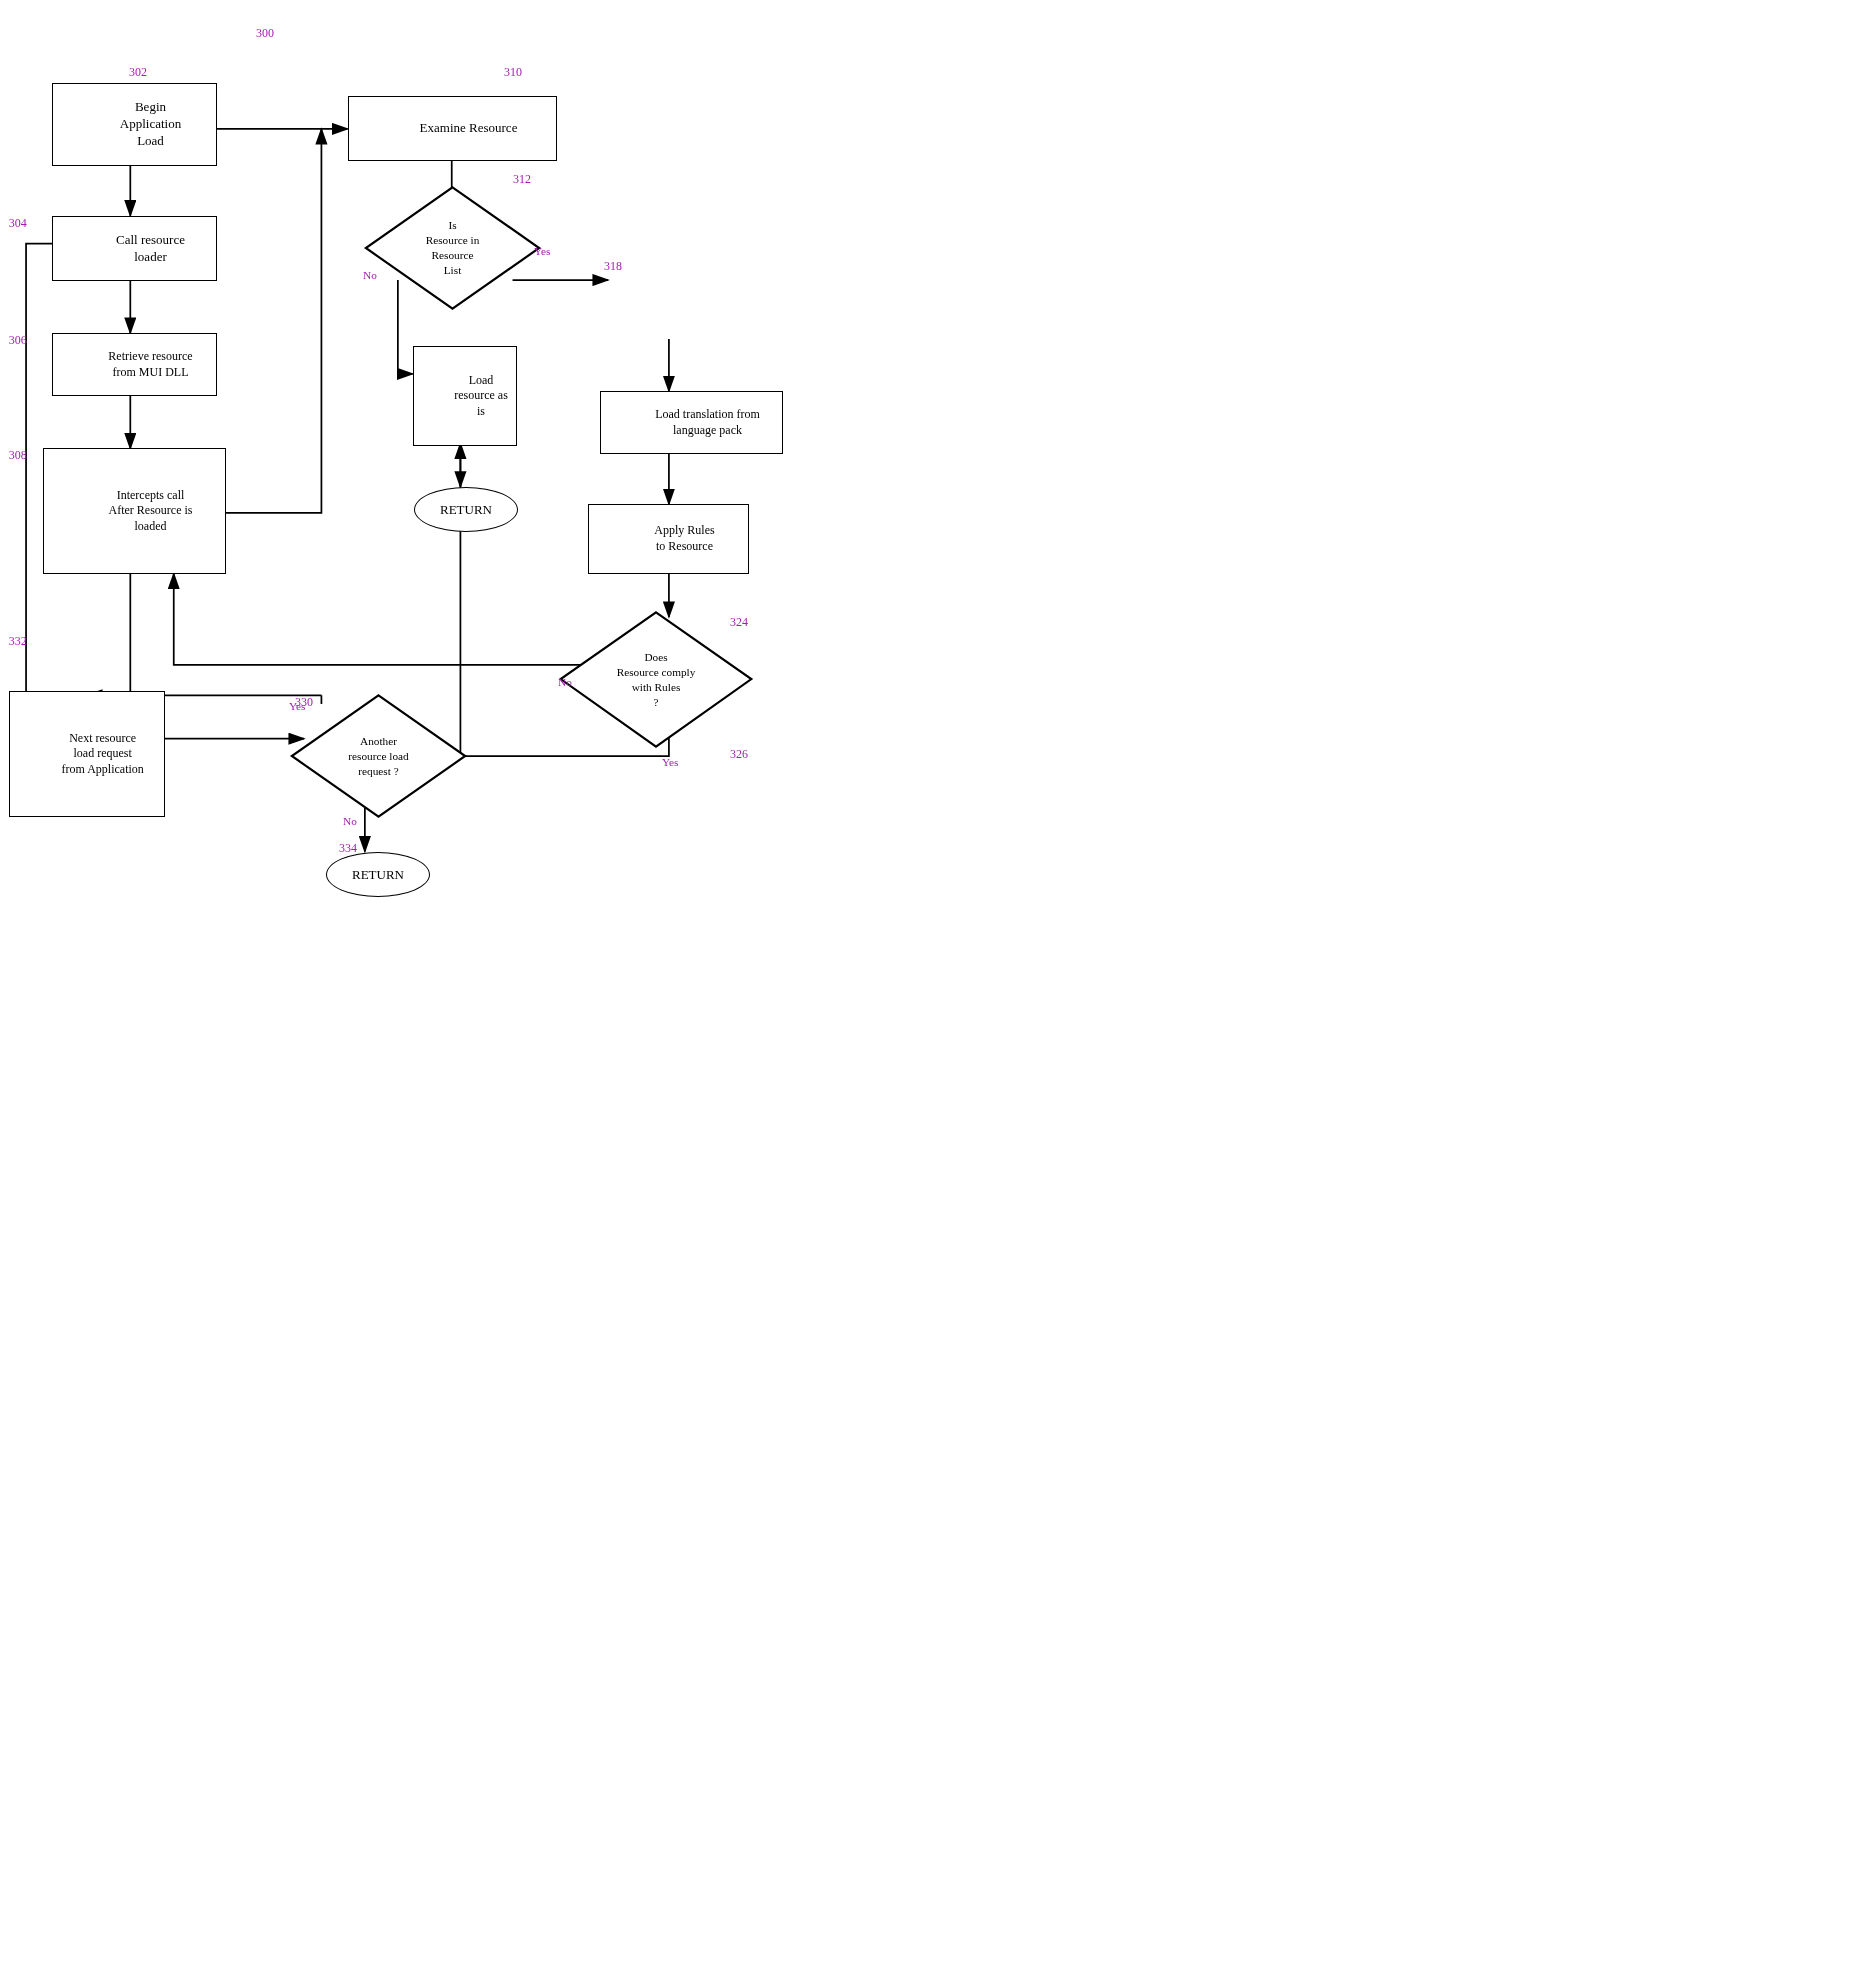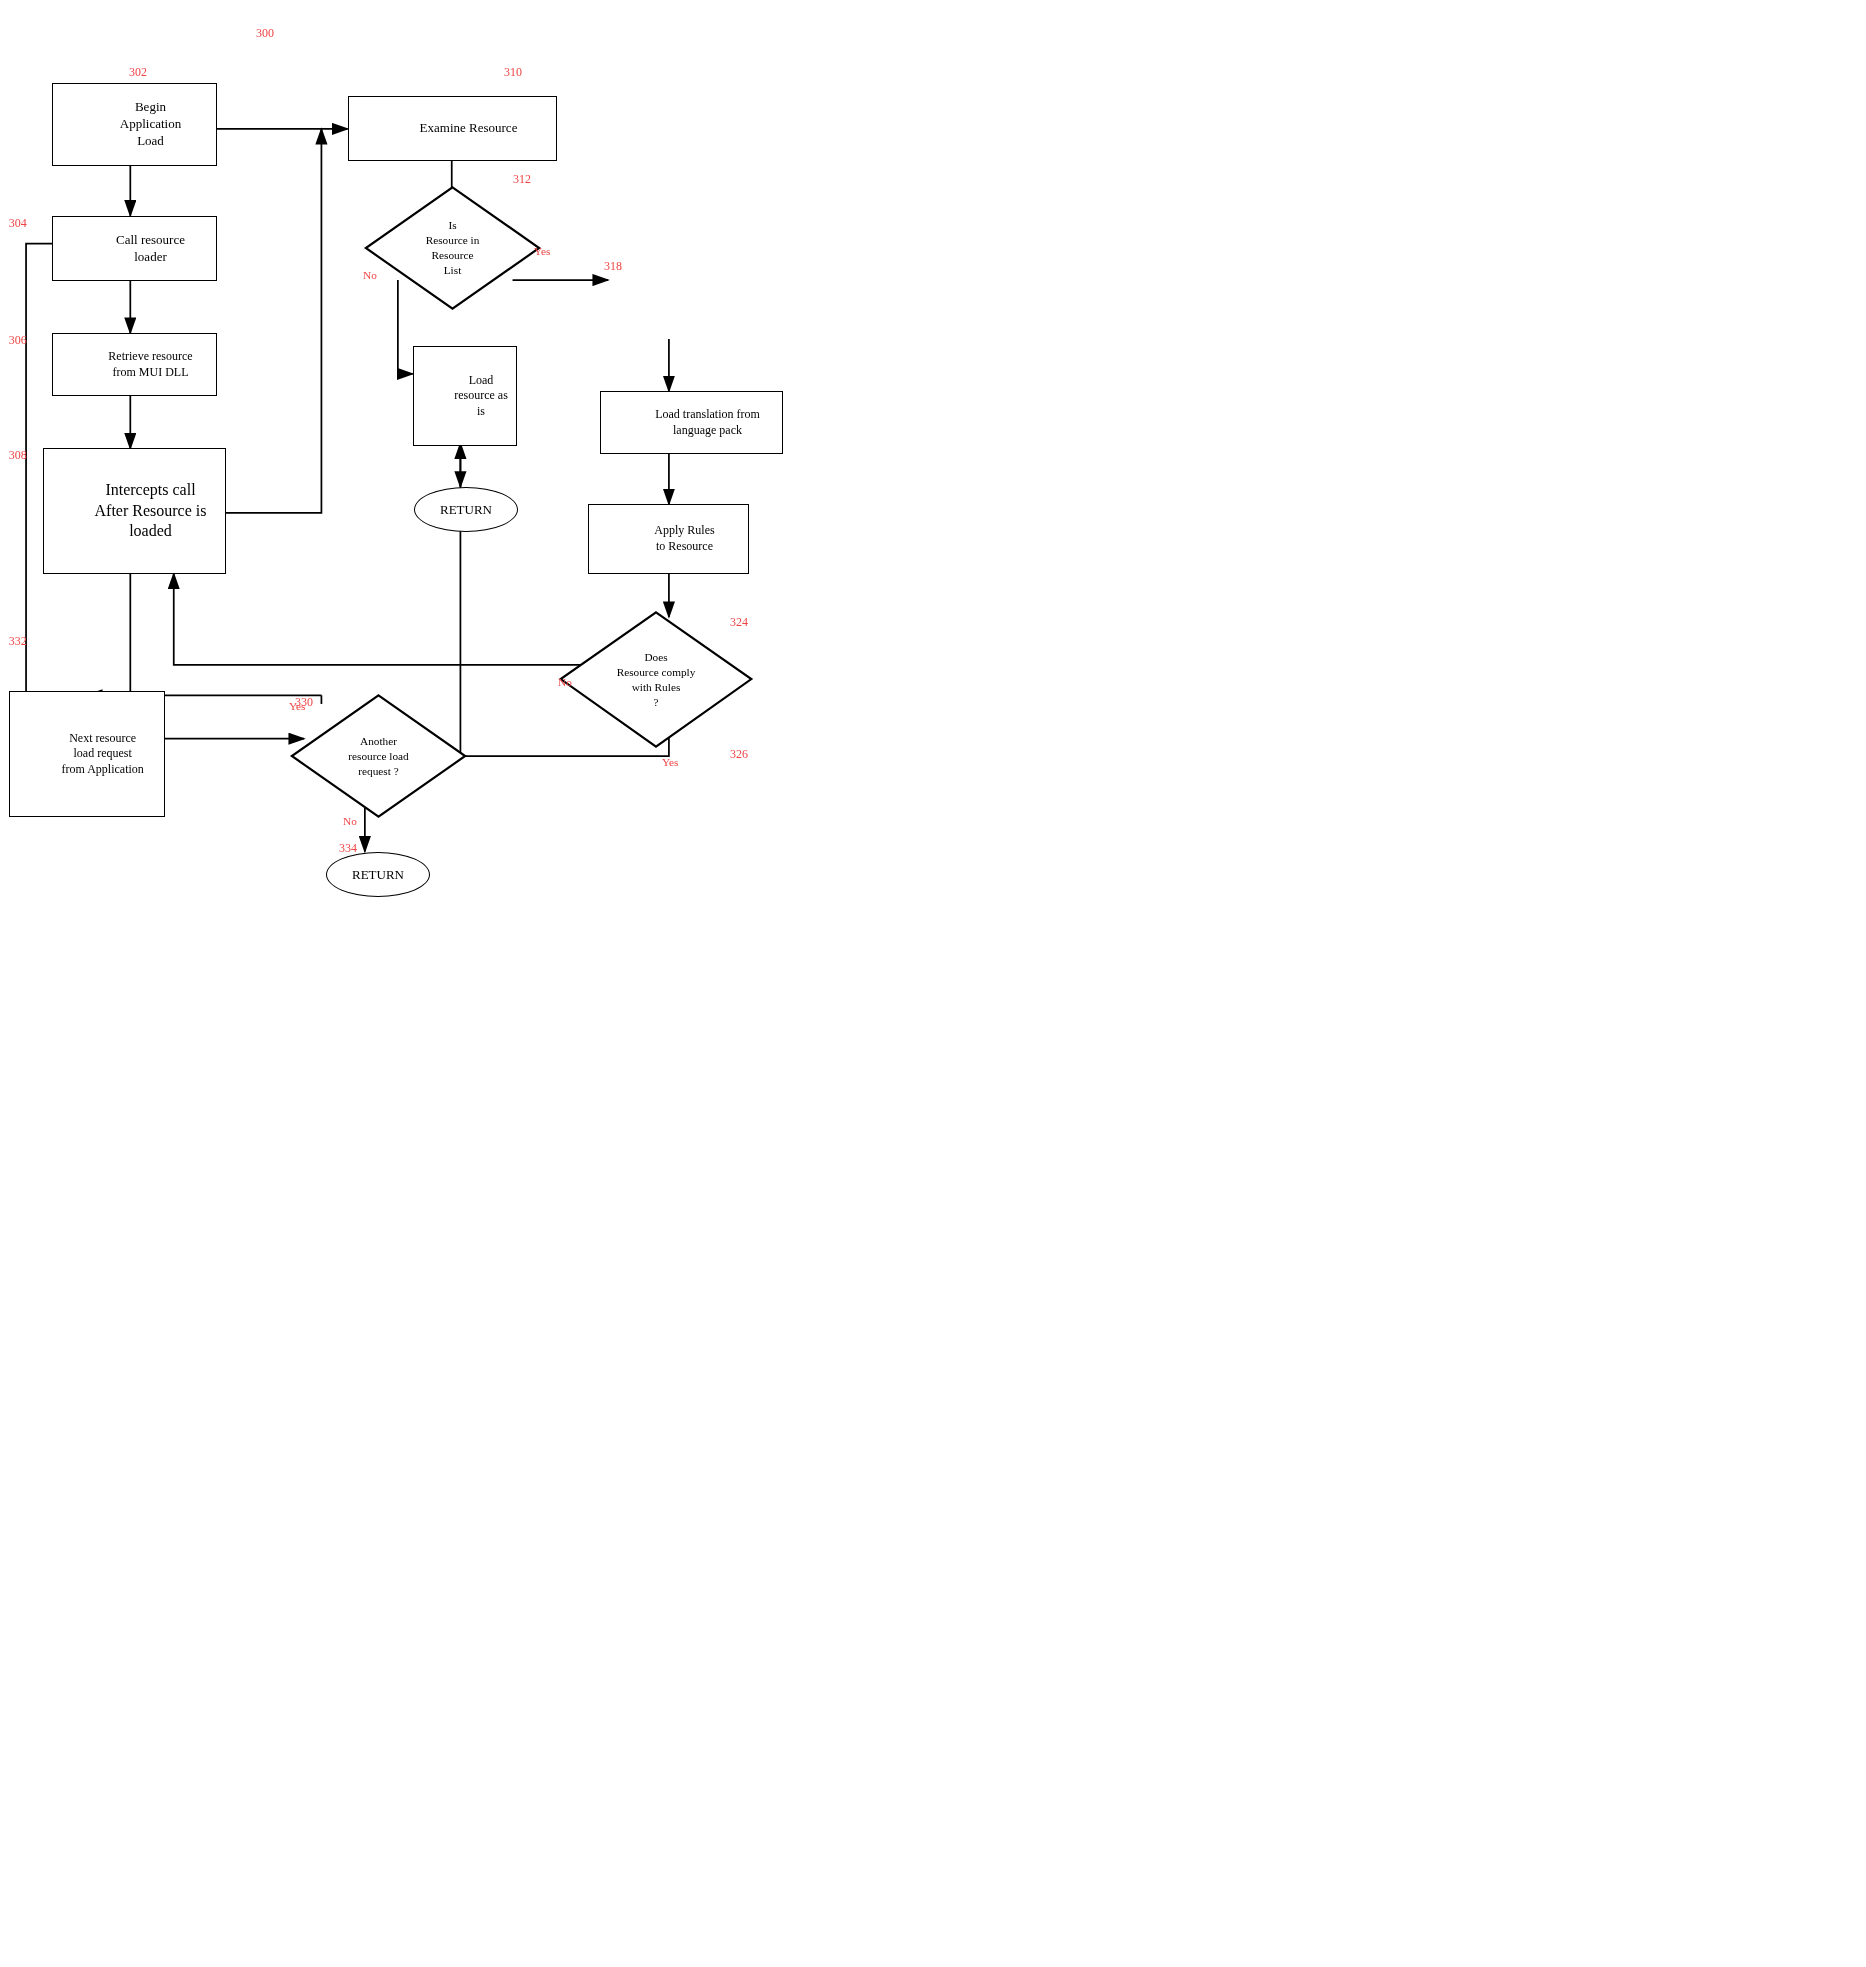--- a/index.html
+++ b/index.html
@@ -61,21 +61,21 @@
       display: flex;
       align-items: center;
       justify-content: center;
       text-align: center;
       font-size: 13px;
       font-weight: normal;
     }
     .label {
       position: absolute;
       font-size: 12px;
-      color: #ef4444;
+      color: #a21caf;
     }
     svg.arrows {
       position: absolute;
       top: 0; left: 0;
       width: 933px;
       height: 984px;
       pointer-events: none;
     }
   </style>
 </head>
@@ -162,21 +162,21 @@
     <span style="white-space:pre-line;">Call resource
 loader</span>
   </div>
 
   <div class="box" style="left:52px; top:333px; width:165px; height:63px;">
     <span style="font-size:12px; white-space:pre-line;font-family:Liberation Serif, serif;">Retrieve resource
 from MUI DLL</span>
   </div>
 
   <div class="box" style="left:43px; top:448px; width:183px; height:126px;">
-    <span style="white-space:pre-line; font-size:16px;">Intercepts call
+    <span style="white-space:pre-line; font-size:12px;">Intercepts call
 After Resource is
 loaded</span>
   </div>
 
   <div class="diamond-container" style="left:361px; top:183px; width:183px; height:130px;">
     <div class="diamond">
       <svg viewBox="0 0 210 150" xmlns="http://www.w3.org/2000/svg">
         <polygon points="105,5 205,75 105,145 5,75" fill="white" stroke="black" stroke-width="2.5"></polygon>
       </svg>
       <div class="diamond-label">

